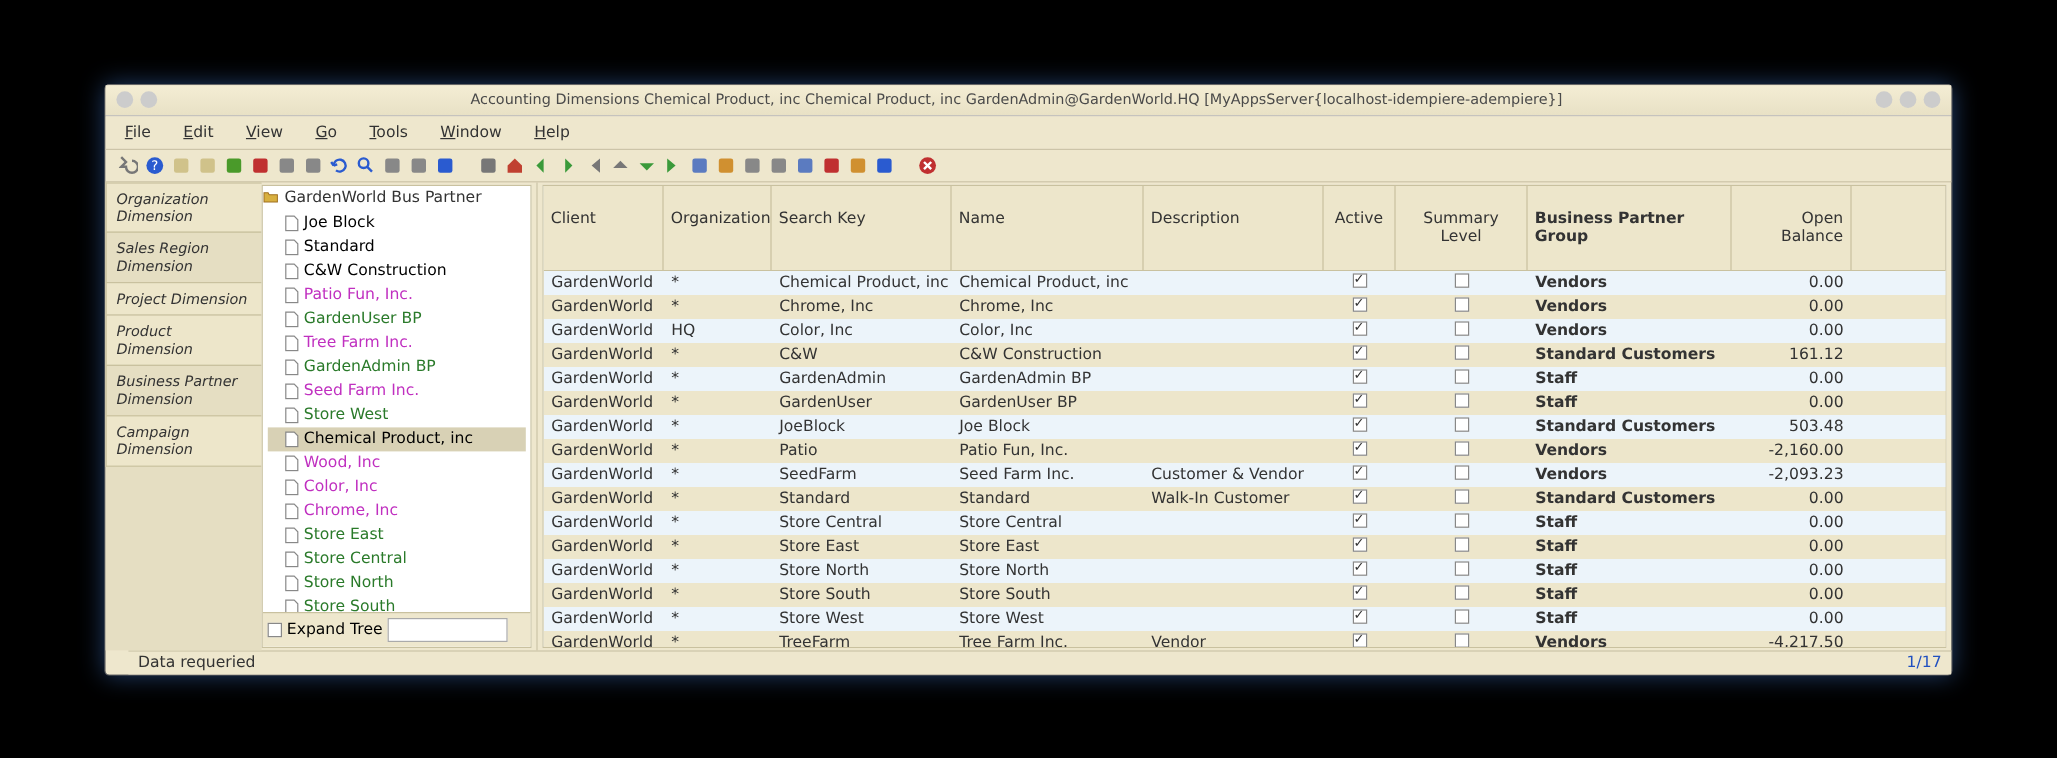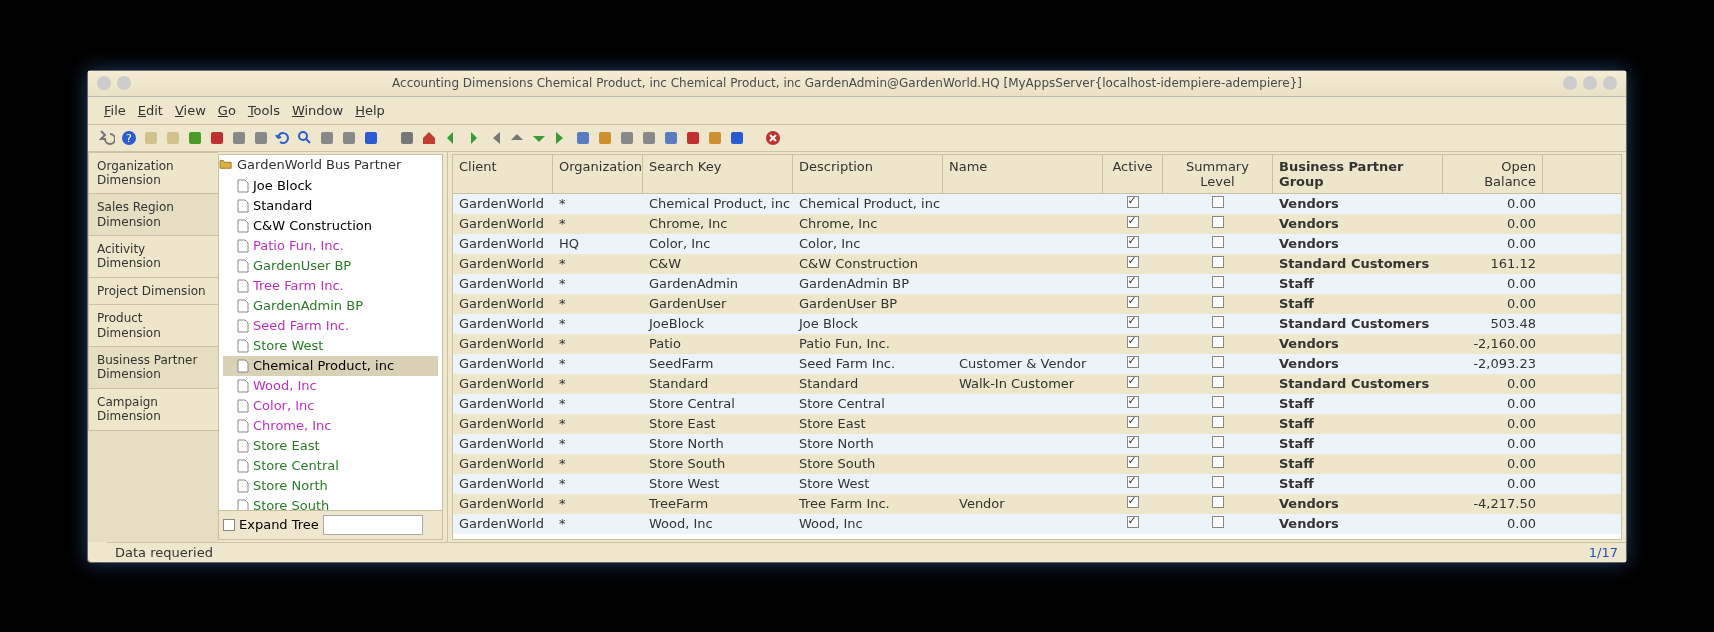--- a/index.html
+++ b/index.html
@@ -1,43 +1,43 @@
 <!DOCTYPE html>
 <html><head>
 <meta charset="utf-8">
 <style>
 * { box-sizing: border-box; margin: 0; padding: 0; }
 body { font-family: "DejaVu Sans", "Liberation Sans", sans-serif; font-size: 13px; background:#000; display:flex; align-items:center; justify-content:center; height:632px; }
 .win-wrap { width:1540px; background:#eee7cd; border:1px solid #666; border-radius:4px; box-shadow:0 0 20px rgba(80,150,255,0.4); }
 .titlebar { display:flex; align-items:center; height:26px; padding:12px 6px; background:linear-gradient(#f4edd4,#e8e1c5); border-bottom:1px solid #bbb; }
 .titlebar .title { flex:1; text-align:center; font-size:12px; color:#4a4a4a; }
 .tb-icon { width:14px; height:14px; margin:0 3px; border-radius:50%; background:#ccc; display:inline-block; }
-.menubar { display:flex; gap:0; padding:4px 10px; background:#eee7cd; border-bottom:1px solid #ccc4a8; font-size:13px; color:#333; }
+.menubar { display:flex; gap:15px; padding:4px 10px; background:#eee7cd; border-bottom:1px solid #ccc4a8; font-size:13px; color:#333; }
 .menubar span { padding:2px 6px; cursor:default; }
 .menubar span u { text-decoration:underline; }
 .toolbar { display:flex; align-items:center; gap:4px; padding:4px 10px; background:#eee7cd; border-bottom:1px solid #ccc4a8; }
 .tool { width:18px; height:18px; display:inline-flex; align-items:center; justify-content:center; }
 .tool svg { width:16px; height:16px; }
 .sep { width:10px; }
 .content { display:flex; height:390px; }
 .left-col { width:360px; display:flex; border-right:1px solid #ccc4a8; }
 .tabs { width:130px; background:#e5dec2; display:flex; flex-direction:column; }
-.tab { padding:6px 8px; border:1px solid #c9c19f; border-right:none; margin-bottom:-1px; background:#ede6ca; font-size:12px; color:#333; line-height:1.2; cursor:default; }
+.tab { padding:6px 8px; border:1px solid #c9c19f; border-right:none; margin-bottom:-1px; background:#ede6ca; font-size:12px; color:#333; line-height:1.2; cursor:default;font-style:italic; }
 .tab.unsel { background:#e5dec2; }
 .tree-pane { flex:1; background:#fff; border:1px solid #c9c19f; margin:2px 4px 2px 0; display:flex; flex-direction:column; }
 .tree-header { padding:2px 0; font-size:13px; color:#333; display:flex; align-items:center; gap:4px; }
 .tree-body { flex:1; overflow:auto; padding:2px 4px; }
 .tree-item { display:flex; align-items:center; gap:4px; padding:1px 0 1px 14px; font-size:13px; line-height:18px; }
 .tree-item.selected { background:#d8d1b5; }
 .file-icon { width:12px; height:14px; }
 .expand-row { border-top:1px solid #c9c19f; padding:4px 4px; display:flex; align-items:center; gap:4px; background:#eee7cd; }
 .expand-row input[type=text] { width:100px; border:1px solid #aaa; padding:2px; font-size:12px; }
 .grid-pane { flex:1; background:#fff; border:1px solid #c9c19f; margin:2px 4px; display:flex; flex-direction:column; overflow:hidden; }
 .grid-head { display:flex; background:#ede6cb; border-bottom:1px solid #c9c19f; font-size:13px; color:#333; }
-.grid-head .cell { padding:4px 6px; border-right:1px solid #c9c19f; }
+.grid-head .cell { padding:20px 6px; border-right:1px solid #c9c19f; }
 .grid-body { flex:1; overflow:auto; }
 .row { display:flex; font-size:13px; color:#333; height:20px; align-items:center; }
 .row:nth-child(odd) { background:#ecf4fa; }
 .row:nth-child(even) { background:#ede6cb; }
 .row .cell { padding:2px 6px; border-right:1px solid transparent; overflow:hidden; white-space:nowrap; }
 .c-client{width:100px;} .c-org{width:90px;} .c-sk{width:150px;} .c-name{width:160px;} .c-desc{width:150px;} .c-act{width:60px;text-align:center;} .c-sum{width:110px;text-align:center;} .c-bpg{width:170px;font-weight:bold;} .c-bal{width:100px;text-align:right;}
 .chk { width:12px; height:12px; display:inline-block; border:1px solid #888; background:#fff; position:relative; }
 .chk.checked::after { content:"✓"; position:absolute; top:-3px; left:0; font-size:11px; color:#333; }
 .statusbar { display:flex; padding:2px 8px; background:#eee7cd; border-top:1px solid #ccc4a8; font-size:13px; color:#333;margin-left:19px; }
 .statusbar .right { margin-left:auto; color:#2050c0; }
@@ -224,21 +224,20 @@
           <path d="M5 5l6 6M11 5l-6 6" stroke="#fff" stroke-width="2"></path>
         </svg>
       </span>
     </div>
 
   <div class="content">
     <div class="left-col">
       <div class="tabs" id="tabs">
           <div class="tab">Organization Dimension</div>
           <div class="tab unsel">Sales Region Dimension</div>
-          <div class="tab">Acitivity Dimension</div>
           <div class="tab">Project Dimension</div>
           <div class="tab">Product Dimension</div>
           <div class="tab unsel">Business Partner Dimension</div>
           <div class="tab">Campaign Dimension</div>
         </div>
       <div class="tree-pane">
         <div class="tree-header">
           <svg class="fold-icon" viewBox="0 0 16 14">
               <path fill="#d8b040" stroke="#a07020" d="M1 3h4l1 2h8v7H1z"></path>
             </svg>
@@ -354,22 +353,22 @@
           <input type="text" style="">
         </div>
       </div>
     </div>
 
     <div class="grid-pane">
       <div class="grid-head" id="gridhead">
           <div class="cell c-client">Client</div>
           <div class="cell c-org">Organization</div>
           <div class="cell c-sk">Search Key</div>
+          <div class="cell c-name">Name</div>
           <div class="cell c-desc">Description</div>
-          <div class="cell c-name">Name</div>
           <div class="cell c-act">Active</div>
           <div class="cell c-sum">Summary Level</div>
           <div class="cell c-bpg">Business Partner Group</div>
           <div class="cell c-bal">Open Balance</div>
         </div>
       <div class="grid-body" id="gridbody">
           <div class="row">
             <div class="cell c-client">GardenWorld</div>
             <div class="cell c-org">*</div>
             <div class="cell c-sk">Chemical Product, inc</div>

